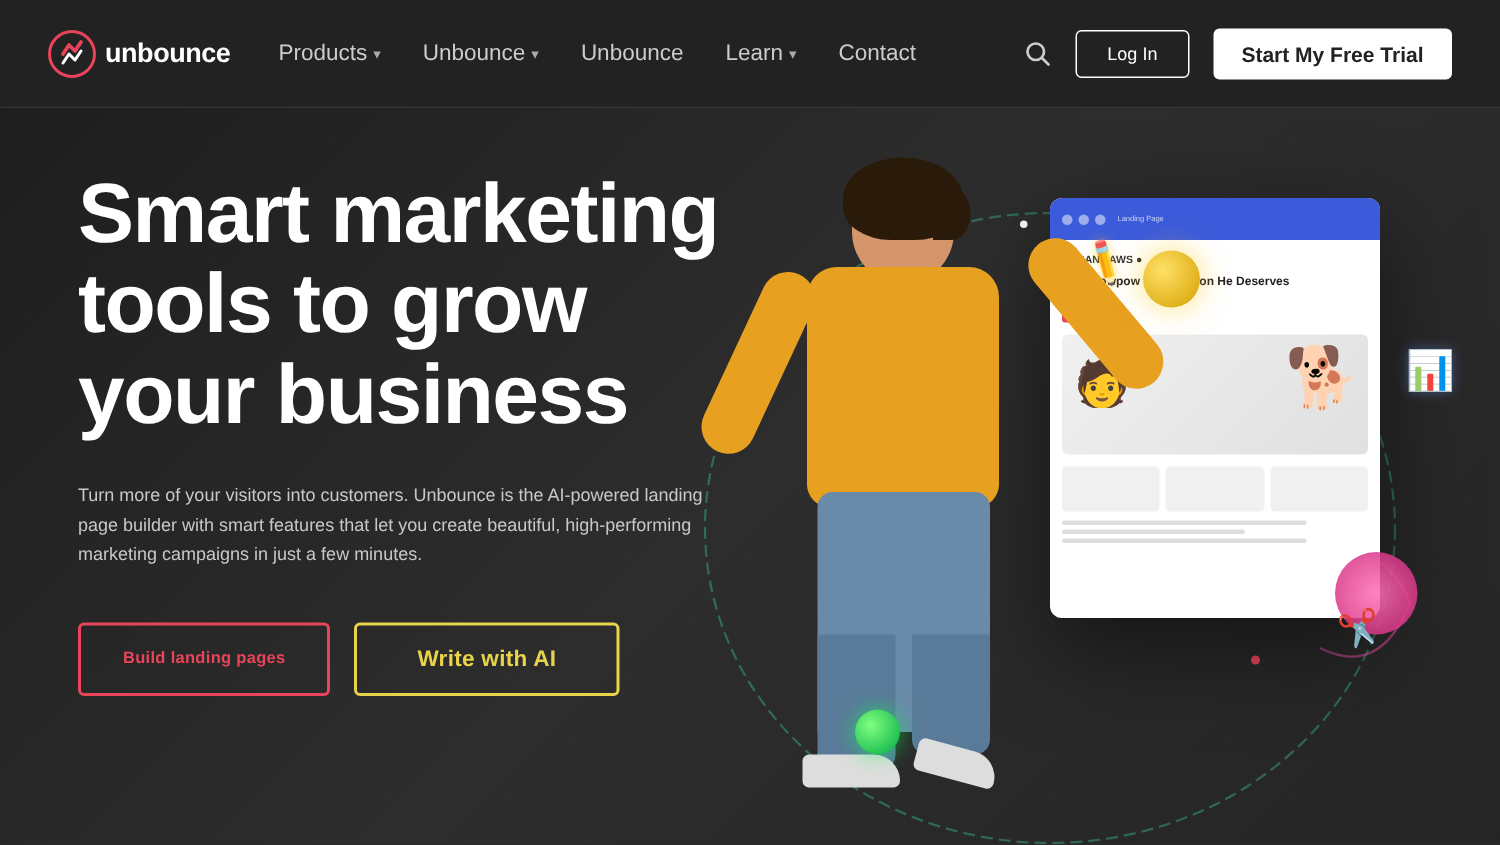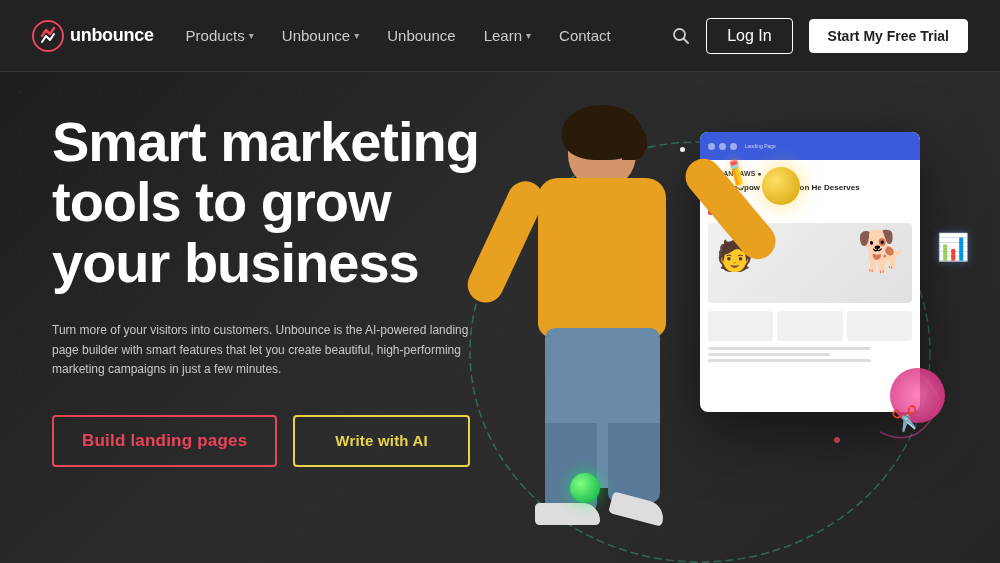--- a/index.html
+++ b/index.html
@@ -71,21 +71,21 @@
       cursor: pointer;
       font-size: 18px;
       display: flex;
       align-items: center;
     }
     .btn-login {
       background: transparent;
       border: 1.5px solid #fff;
       color: #fff;
       padding: 8px 20px;
-      font-size: 16px;
+      font-size: 12px;
       border-radius: 4px;
       cursor: pointer;
       font-weight: 500;
     }
     .btn-trial {
       background: #fff;
       border: 1.5px solid #fff;
       color: #222;
       padding: 8px 18px;
       font-size: 14px;
@@ -142,21 +142,21 @@
     .hero-buttons {
       display: flex;
       gap: 16px;
     }
 
     .btn-build {
       background: transparent;
       border: 2px solid #e8445a;
       color: #e8445a;
       padding: 14px 28px;
-      font-size: 17px;
+      font-size: 11px;
       font-weight: 700;
       border-radius: 4px;
       cursor: pointer;
       letter-spacing: 0.2px;
     }
 
     .btn-write {
       background: transparent;
       border: 2px solid #e8d44a;
       color: #e8d44a;

